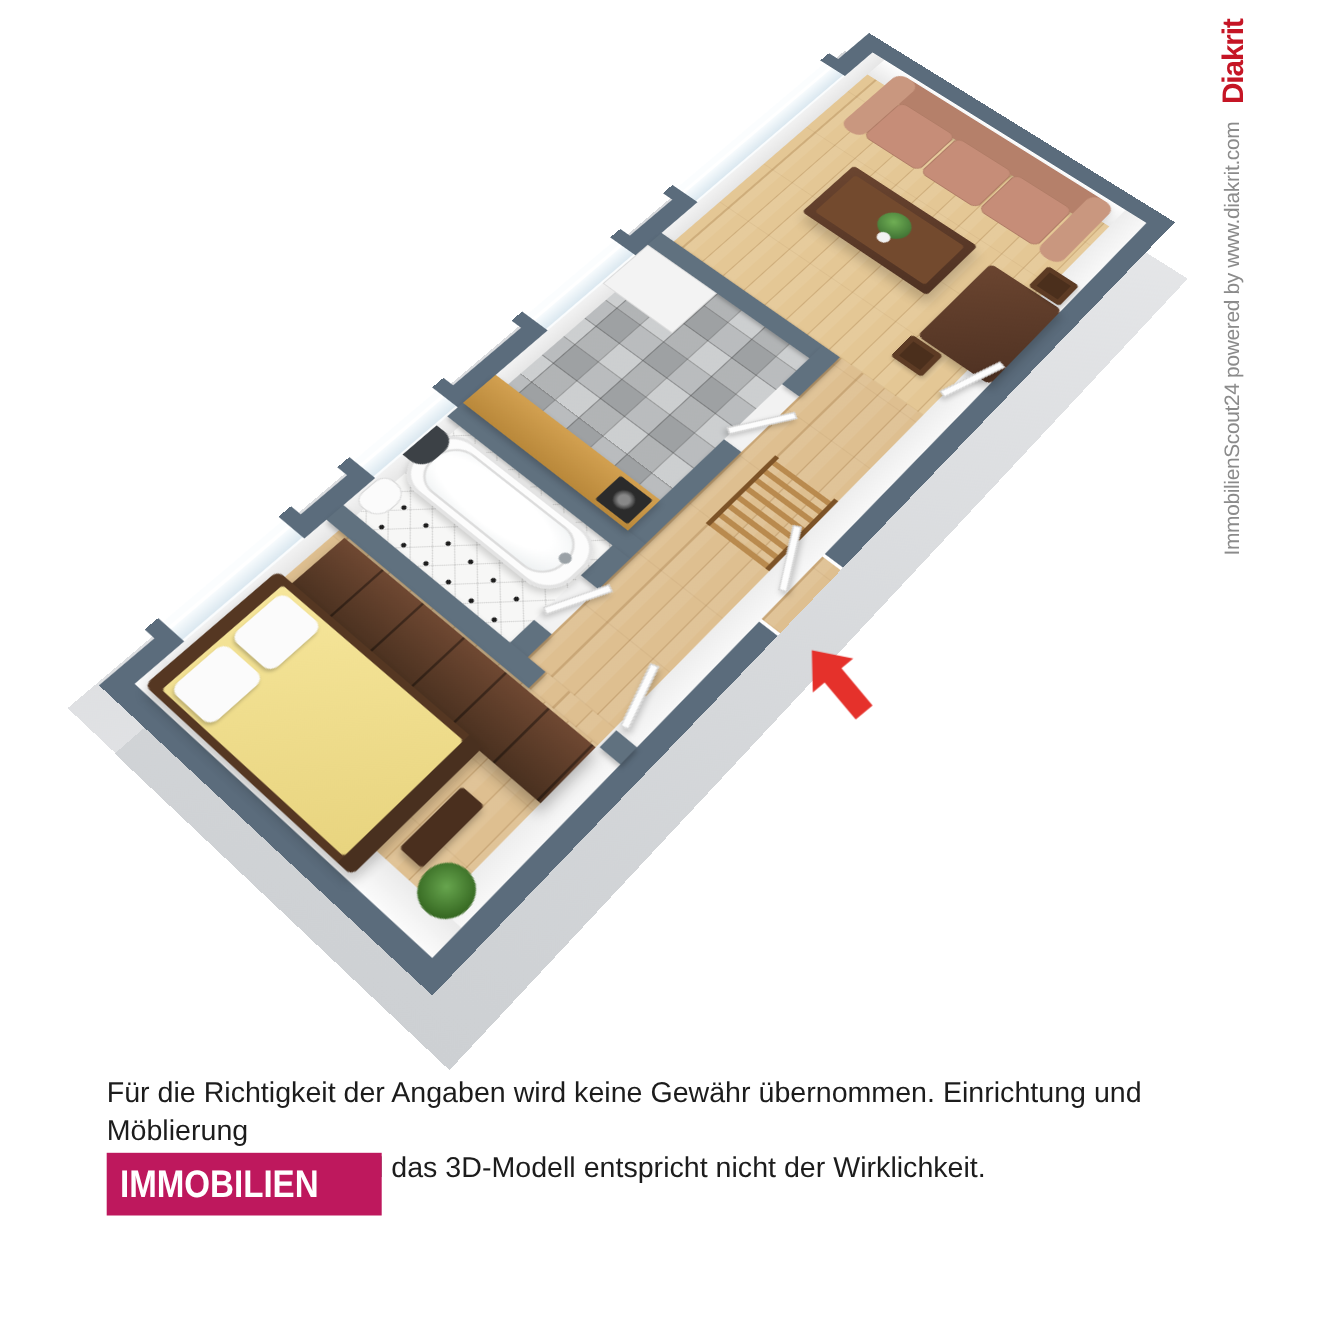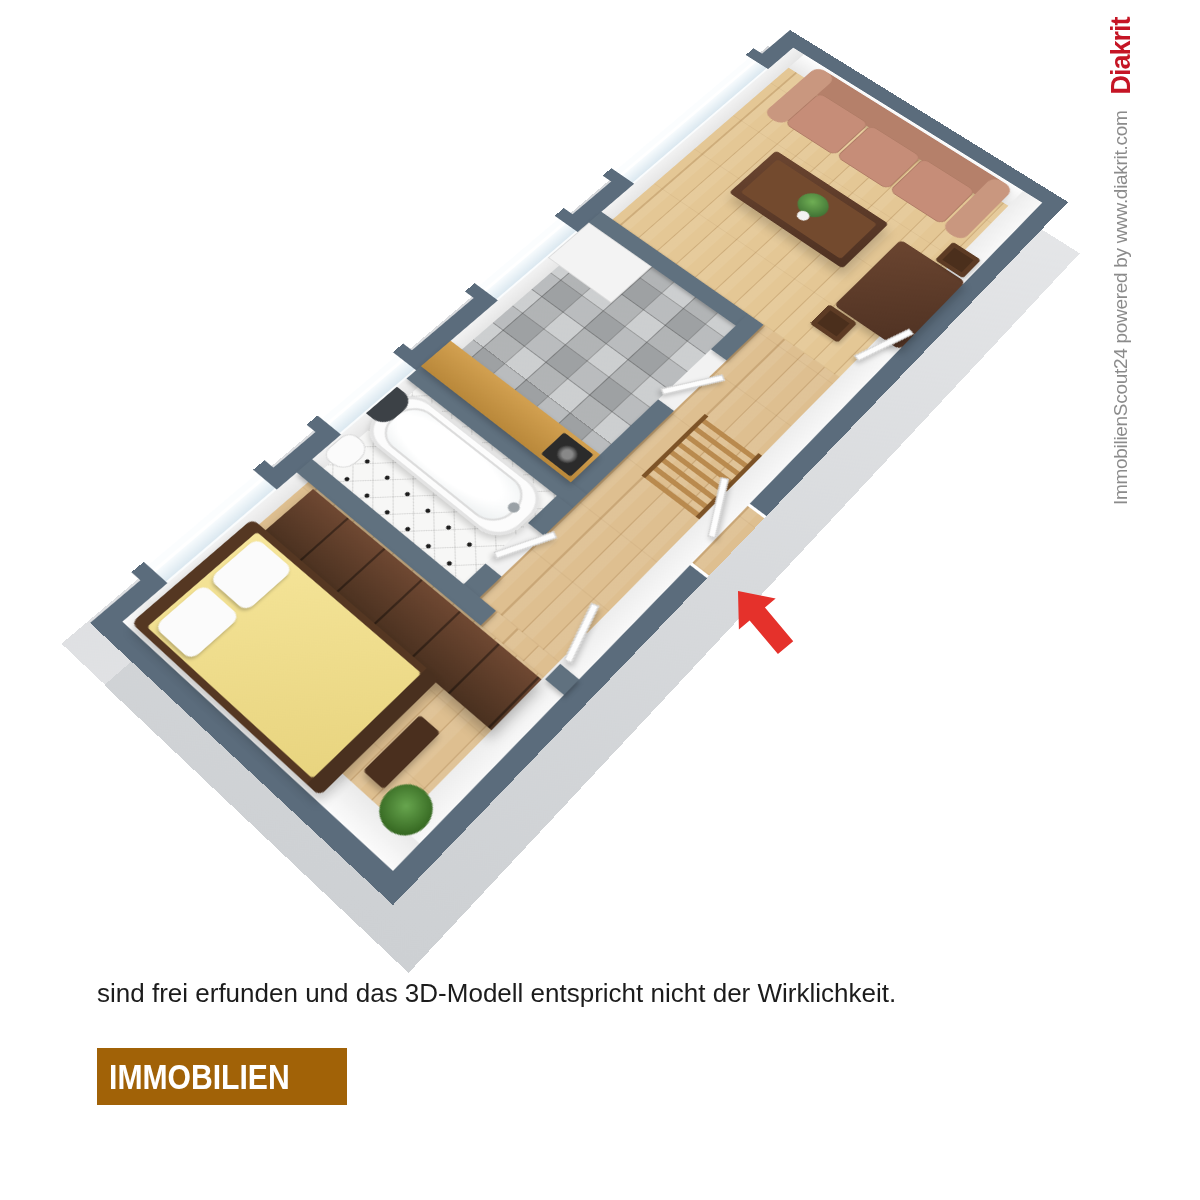--- a/index.html
+++ b/index.html
@@ -55,21 +55,21 @@
   .watermark{position:absolute;left:881px;top:248px;width:480px;height:34px;transform:rotate(-90deg);
      display:flex;align-items:center;justify-content:flex-start;gap:16px;z-index:10;}
   .wm-credit{font-size:19px;letter-spacing:-0.3px;color:#8b8b8b;white-space:nowrap;}
   .wm-brand{font-size:27px;font-weight:bold;letter-spacing:-1px;color:#c51525;white-space:nowrap;}
 
   
   .disclaimer{position:absolute;left:97px;top:976px;width:1060px;font-size:26px;line-height:34px;color:#1c1c1c;z-index:10;}
 
   
   .logo{position:absolute;left:97px;top:1048px;width:250px;z-index:10;}
-  .logo-top{height:57px;background:#a16207;display:flex;align-items:center;}
+  .logo-top{height:57px;background:#be185d;display:flex;align-items:center;}
   .logo-bottom{height:62px;background:#f27b00;border-bottom-right-radius:30px;display:flex;align-items:center;}
   .logo-text{font-weight:bold;font-size:35px;letter-spacing:0;padding-left:14px;transform:scaleX(.86);transform-origin:0 50%;white-space:nowrap;}
   .logo-top .logo-text{color:#ffffff;}
   .logo-bottom .logo-text{color:#16376b;}
 
   .arrow-svg{position:absolute;left:726px;top:577px;z-index:20;}
 </style>
 </head>
 <body>
 
@@ -178,20 +178,21 @@
     <polygon points="0,0 24,30 10,30 10,74 -10,74 -10,30 -24,30" fill="#e5312b"></polygon>
   </g>
 </svg>
 
 <div class="watermark">
   <span class="wm-credit">ImmobilienScout24 powered by www.diakrit.com</span>
   <span class="wm-brand">Diakrit</span>
 </div>
 
 <div class="disclaimer">
+  <div>Für die Richtigkeit der Angaben wird keine Gewähr übernommen. Einrichtung und Möblierung</div>
   <div>sind frei erfunden und das 3D-Modell entspricht nicht der Wirklichkeit.</div>
 </div>
 
 <div class="logo">
   <div class="logo-top">
     <span class="logo-text">IMMOBILIEN</span>
   </div>
 </div>
 
 </body></html>

